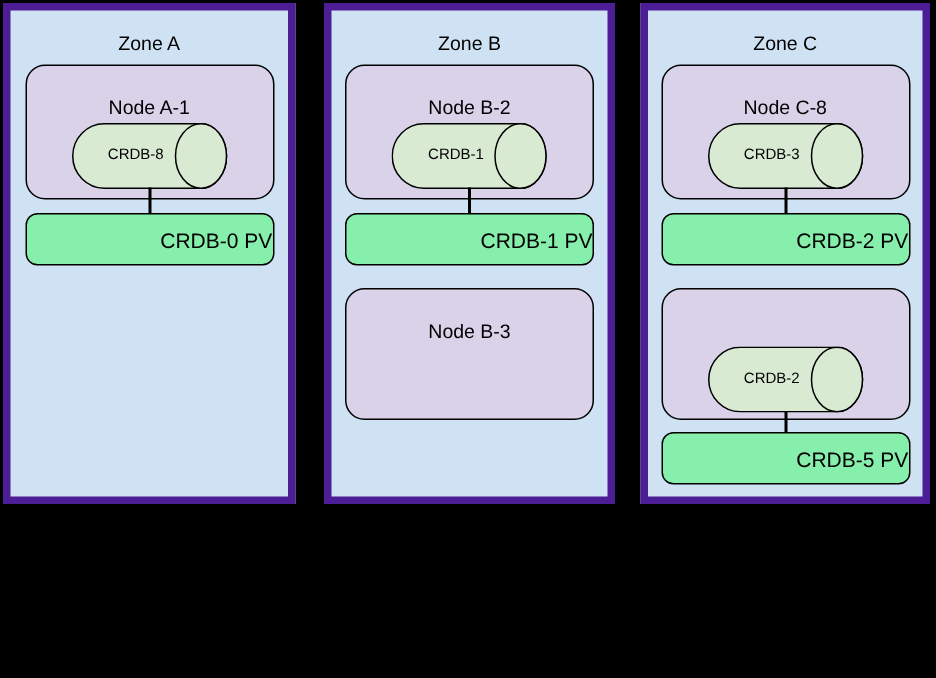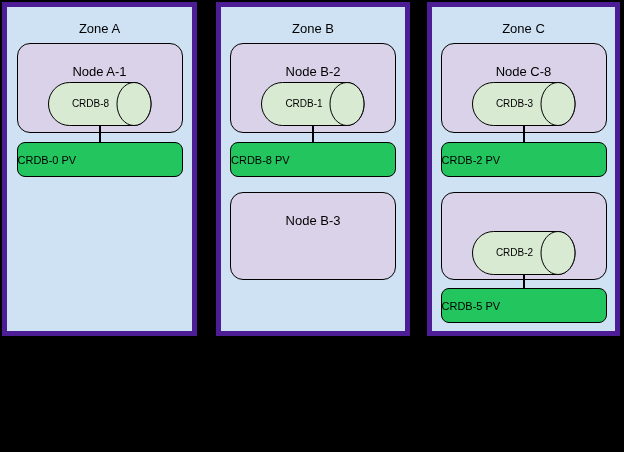--- a/index.html
+++ b/index.html
@@ -72,28 +72,28 @@
     background: #000000;
     z-index: 3;
   }
   .connector-1 { top: 118px; height: 17px; }
   .connector-2 { top: 267px; height: 14px; }
   .pv {
     position: absolute;
     left: 50%;
     transform: translateX(-50%);
     width: 166px; height: 35px;
-    background: #22c55e;
+    background: #86efac;
     border: 1px solid #000000;
     border-radius: 8px;
     box-sizing: border-box;
     display: flex;
     align-items: center;
-    justify-content: flex-start;
-    font-size: 11px;
+    justify-content: flex-end;
+    font-size: 14px;
   }
   .pv-1 { top: 135px; }
   .pv-2 { top: 281px; }
 </style>
 </head>
 <body>
 
 <div class="zone zone-a">
   <div class="zone-title">Zone A</div>
   <div class="node node-1">
@@ -119,21 +119,21 @@
     <div class="cylinder">
       <svg width="104" height="44" viewBox="0 0 104 44">
         <path d="M 86 0.5 H 21.5 A 21 21.5 0 0 0 21.5 43.5 H 86 A 17 21.5 0 0 0 86 0.5 Z" fill="#d9ead3" stroke="#000000"></path>
         <ellipse cx="86" cy="22" rx="17" ry="21.5" fill="#d9ead3" stroke="#000000"></ellipse>
       </svg>
       <span class="cyl-label">CRDB-1</span>
     </div>
   </div>
   <div class="connector connector-1"></div>
   <div class="pv pv-1">
-    <span>CRDB-8 PV</span>
+    <span>CRDB-1 PV</span>
   </div>
   <div class="node node-2">
     <div class="node-title">Node B-3</div>
   </div>
 </div>
 
 <div class="zone zone-c">
   <div class="zone-title">Zone C</div>
   <div class="node node-1">
     <div class="node-title">Node C-8</div>

